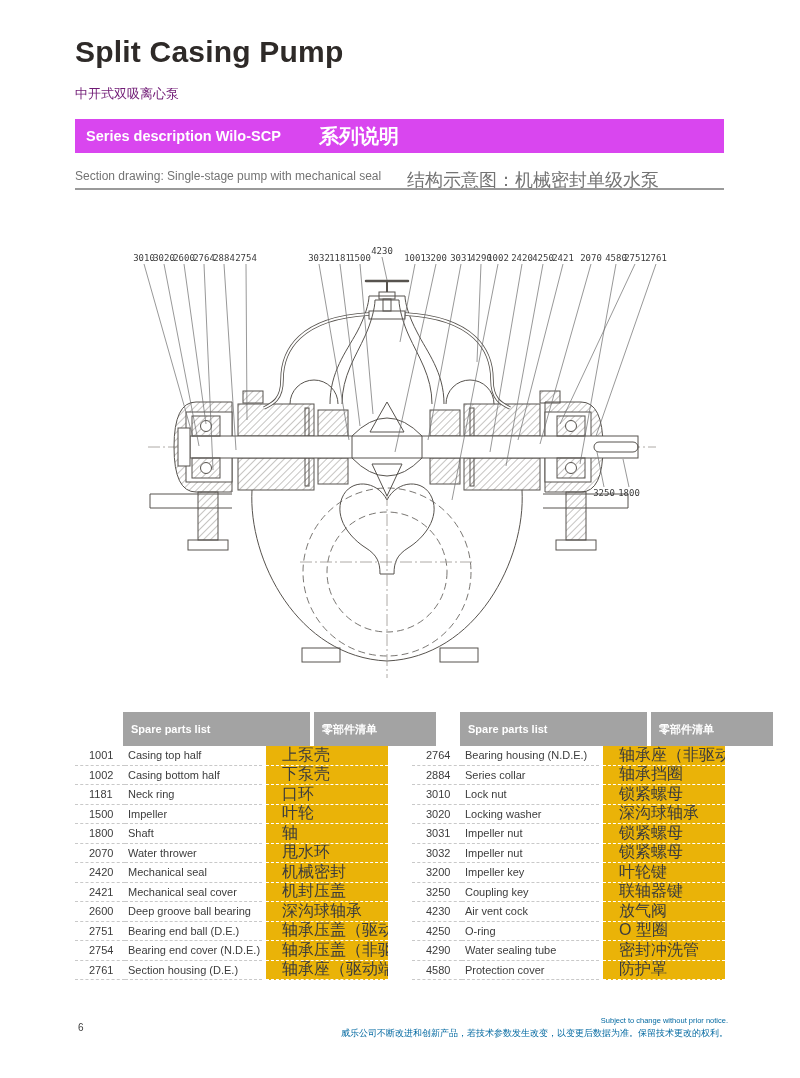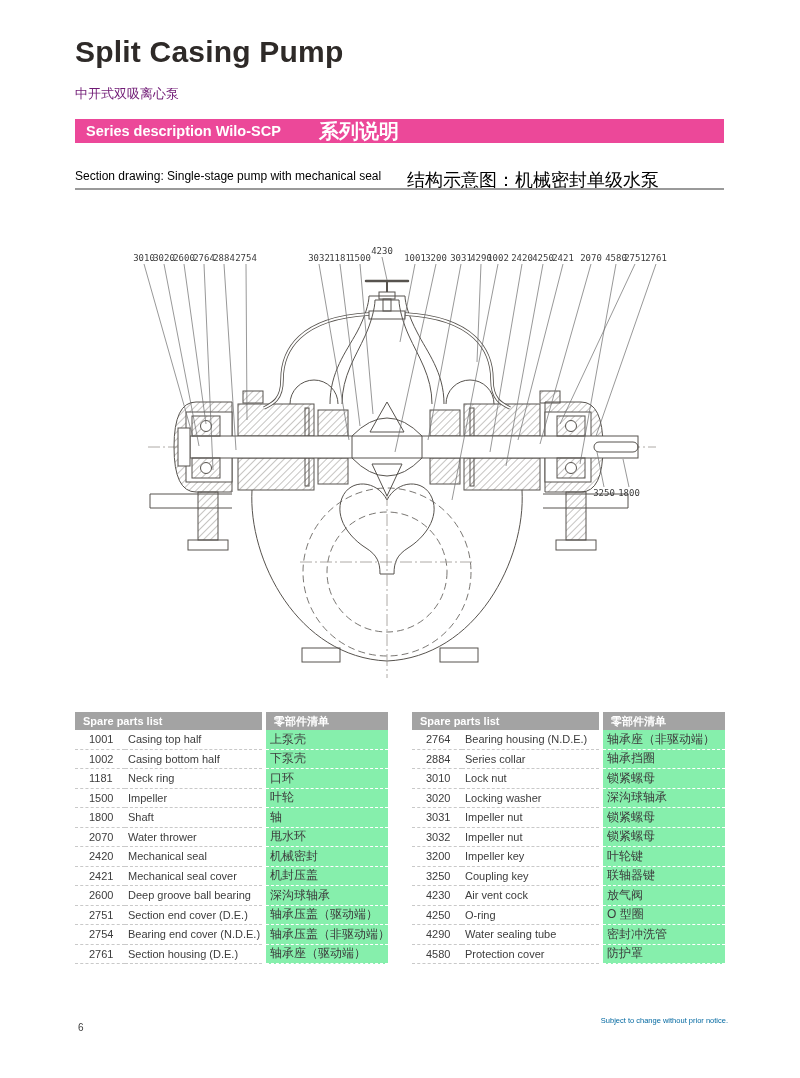--- a/index.html
+++ b/index.html
@@ -3,45 +3,45 @@
 <meta charset="utf-8">
 <style>
   html,body{margin:0;padding:0;background:#e9e9e9;}
   .page{
     position:relative;width:800px;height:1078px;margin:0 auto;background:#ffffff;
     font-family:"Liberation Sans", sans-serif;color:#2e2a28;overflow:hidden;
   }
   .page-title{position:absolute;left:75px;top:35px;font-size:30px;font-weight:600;letter-spacing:.2px;}
   .page-subtitle{position:absolute;left:75px;top:85px;font-size:13px;color:#701a75;}
   .series-bar{
-    position:absolute;left:75px;top:119px;width:649px;height:24px;background:#ec4899;
+    position:absolute;left:75px;top:119px;width:649px;height:34px;background:#d946ef;
     display:flex;align-items:center;
   }
   .series-bar .en{margin-left:11px;color:#fff;font-size:14.5px;font-weight:bold;}
   .series-bar .zh{position:absolute;left:244px;color:#fff;font-size:20px;font-weight:bold;}
-  .section-caption{position:absolute;left:75px;top:169px;width:649px;height:16px;font-size:12px;color:#000000;}
+  .section-caption{position:absolute;left:75px;top:169px;width:649px;height:16px;font-size:12px;color:#737373;}
   .section-caption .zh{position:absolute;left:332px;top:-1px;font-size:18px;}
   .rule{position:absolute;left:75px;top:188px;width:649px;height:2px;background:#9a9a9a;}
   .drawing{position:absolute;left:0;top:246px;width:800px;height:436px;}
   svg text.callout{font-family:"DejaVu Sans Mono", monospace;font-size:9px;fill:#3c3c3c;text-anchor:middle;}
 
   
   .parts-table{position:absolute;top:712px;width:313px;font-size:11px;color:#3c3c3c;}
   .parts-table.left{left:75px;}
   .parts-table.right{left:412px;}
-  .t-head{display:grid;grid-template-columns:187px 4px 122px;height:18px;}
+  .t-head{display:grid;grid-template-columns:187px 4px 122px;height:34px;margin-left:48px;}
   .t-head-en,.t-head-zh{background:#a3a3a3;color:#fff;font-weight:bold;font-size:11px;
     display:flex;align-items:center;padding-left:8px;}
   .t-head-gap{background:#fff;}
   .t-row{display:grid;grid-template-columns:50px 137px 4px 122px;height:19.5px;}
   .c-no{display:flex;align-items:center;padding-left:14px;border-bottom:1px dashed #c9c9c9;}
   .c-en{display:flex;align-items:center;padding-left:3px;border-bottom:1px dashed #c9c9c9;white-space:nowrap;overflow:hidden;}
   .c-gap{background:#fff;}
-  .c-zh{display:flex;align-items:center;padding-left:4px;background:#86efac;border-bottom:1px dashed #ffffff;
-    font-size:12px;white-space:nowrap;overflow:hidden;}
+  .c-zh{display:flex;align-items:center;padding-left:16px;background:#eab308;border-bottom:1px dashed #ffffff;
+    font-size:16px;white-space:nowrap;overflow:hidden;}
 
   .footer-page{position:absolute;left:78px;top:1022px;font-size:10px;color:#3c3c3c;}
   .footer-notice{position:absolute;left:300px;top:1016px;width:428px;text-align:right;color:#0369a1;}
   .footer-notice .en{font-size:7.5px;display:block;}
   .footer-notice .zh{font-size:9px;display:block;margin-top:2px;}
 </style>
 </head>
 <body>
 
 <div class="page">
@@ -253,21 +253,21 @@
           <span class="c-zh">机封压盖</span>
         </div>
         <div class="t-row">
           <span class="c-no">2600</span>
           <span class="c-en">Deep groove ball bearing</span>
           <span class="c-gap"></span>
           <span class="c-zh">深沟球轴承</span>
         </div>
         <div class="t-row">
           <span class="c-no">2751</span>
-          <span class="c-en">Section end cover (D.E.)</span>
+          <span class="c-en">Bearing end ball (D.E.)</span>
           <span class="c-gap"></span>
           <span class="c-zh">轴承压盖（驱动端）</span>
         </div>
         <div class="t-row">
           <span class="c-no">2754</span>
           <span class="c-en">Bearing end cover (N.D.E.)</span>
           <span class="c-gap"></span>
           <span class="c-zh">轴承压盖（非驱动端）</span>
         </div>
         <div class="t-row">
@@ -357,15 +357,16 @@
           <span class="c-en">Protection cover</span>
           <span class="c-gap"></span>
           <span class="c-zh">防护罩</span>
         </div>
       </div>
   </section>
 
   <div class="footer-page">6</div>
   <div class="footer-notice">
     <span class="en">Subject to change without prior notice.</span>
+    <span class="zh">威乐公司不断改进和创新产品，若技术参数发生改变，以变更后数据为准。保留技术更改的权利。</span>
   </div>
 
 </div>
 
 </body></html>

